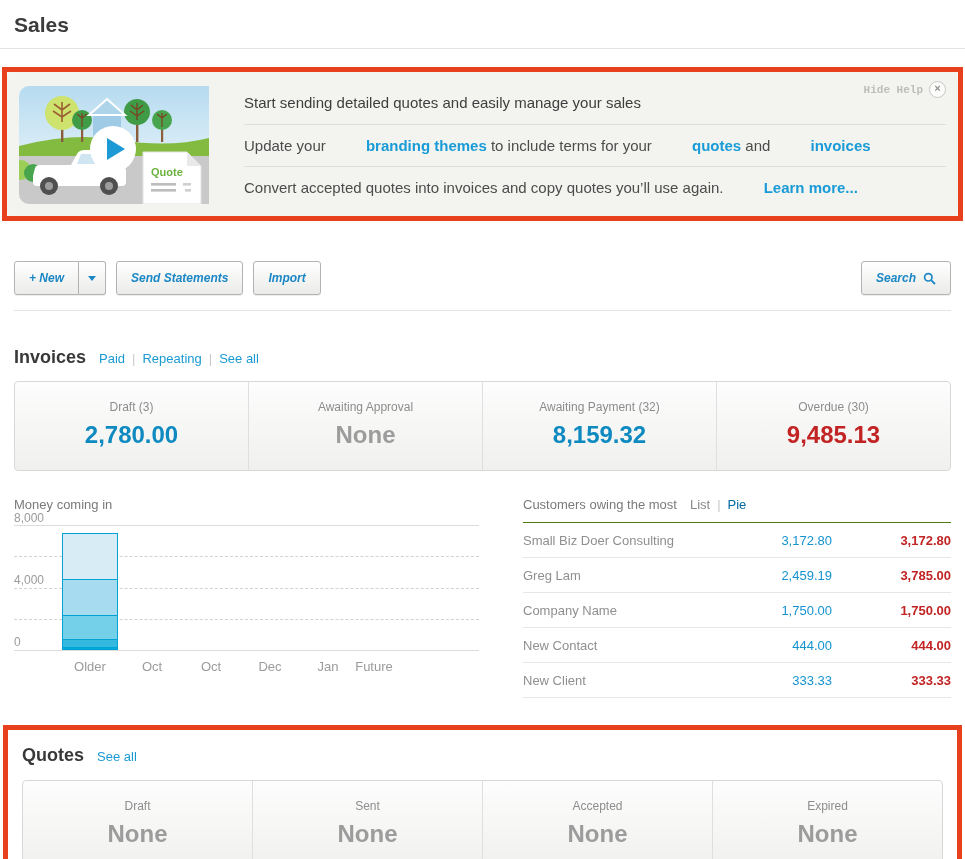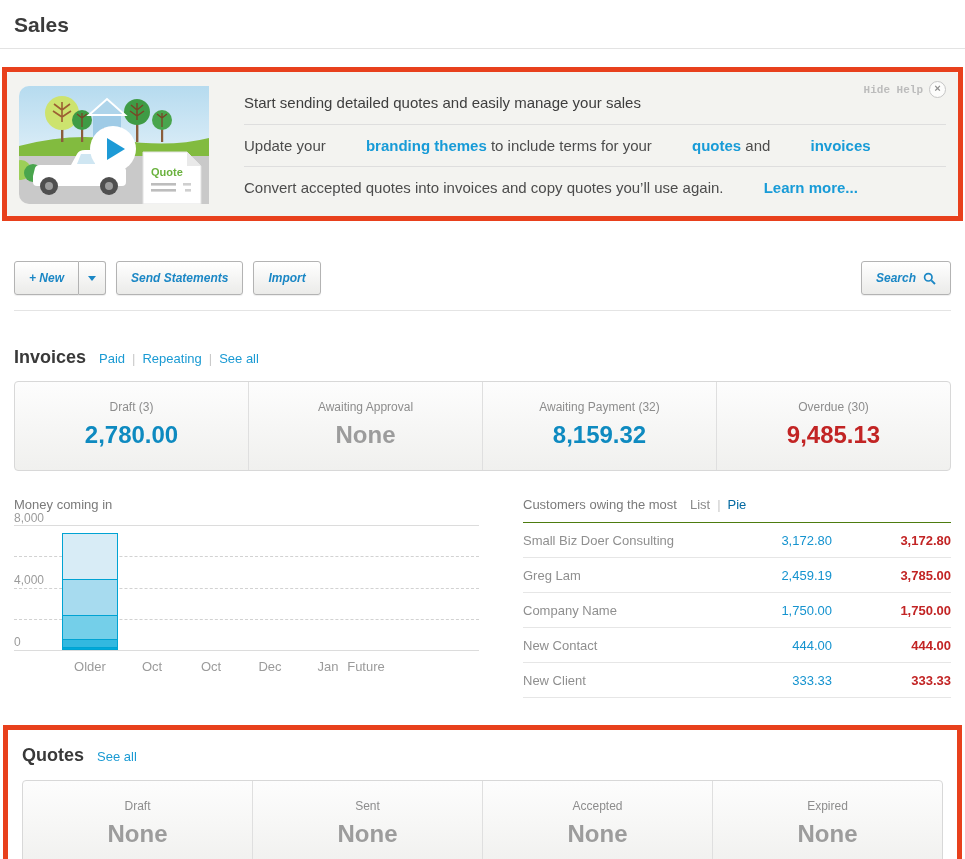--- a/index.html
+++ b/index.html
@@ -263,21 +263,21 @@
           <div class="bar-seg" style="height: 37px; background: rgb(167, 219, 239);"></div>
           <div class="bar-seg" style="height: 47px; background: rgb(216, 236, 246);"></div>
         </div>
       </div>
     <div class="xlabels">
       <span class="xlab" style="left:44px">Older</span>
       <span class="xlab" style="left:106px">Oct</span>
       <span class="xlab" style="left:165px">Oct</span>
       <span class="xlab" style="left:224px">Dec</span>
       <span class="xlab" style="left:282px">Jan</span>
-      <span class="xlab" style="left:320px">Future</span>
+      <span class="xlab" style="left:328px">Future</span>
     </div>
   </div>
 
   <div class="customers-block">
     <div class="cust-head">
       <span class="block-title">Customers owing the most</span>
       <span class="views">
         <span class="view-current">List</span><span class="pipe">|</span><a class="view-link">Pie</a>
       </span>
     </div>

